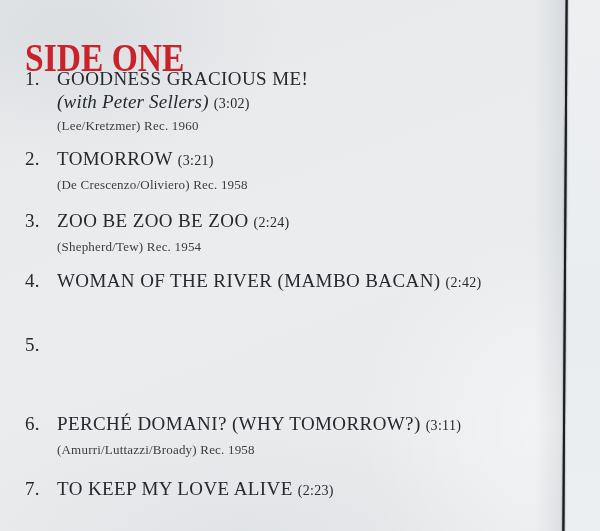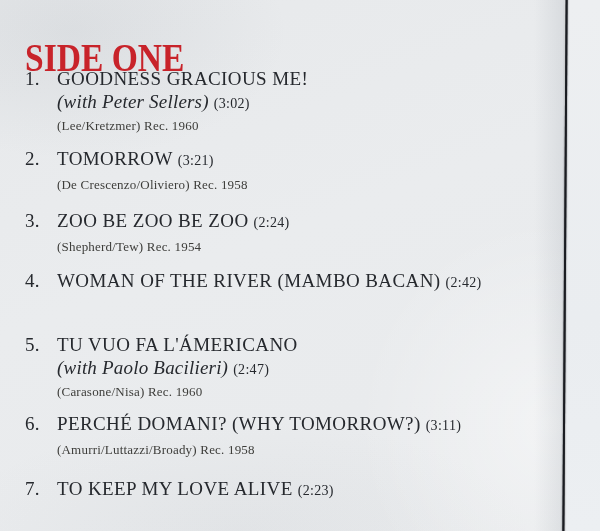--- a/index.html
+++ b/index.html
@@ -122,25 +122,20 @@
 
   <div class="track t3">
     <div class="num">4.</div>
     <div class="content">
       <div class="title-line"><span>WOMAN OF THE RIVER (MAMBO BACAN)</span><span class="dur">(2:42)</span></div>
     </div>
   </div>
 
   <div class="track t4">
     <div class="num">5.</div>
-    <div class="content">
-      <div class="title-line">TU VUO FA L'ÁMERICANO</div>
-      <div class="subtitle-line"><span class="subtitle">(with Paolo Bacilieri)</span><span class="dur">(2:47)</span></div>
-      <div class="credits">(Carasone/Nisa) Rec. 1960</div>
-    </div>
   </div>
 
   <div class="track t5">
     <div class="num">6.</div>
     <div class="content">
       <div class="title-line"><span>PERCHÉ DOMANI? (WHY TOMORROW?)</span><span class="dur">(3:11)</span></div>
       <div class="credits">(Amurri/Luttazzi/Broady) Rec. 1958</div>
     </div>
   </div>
 

